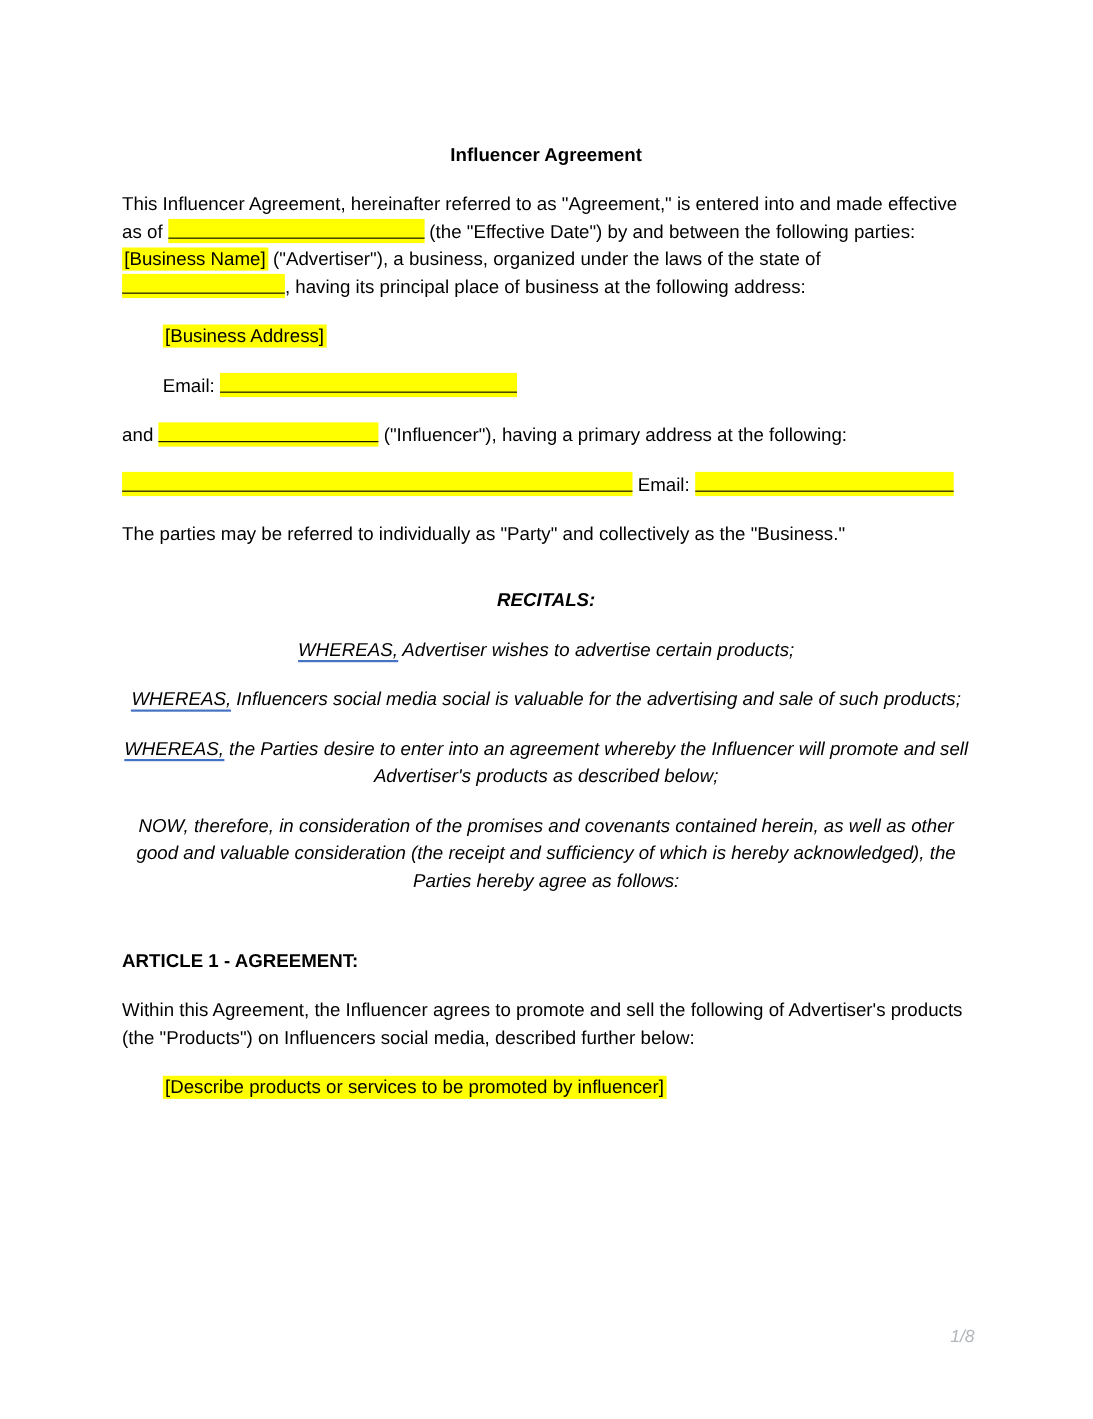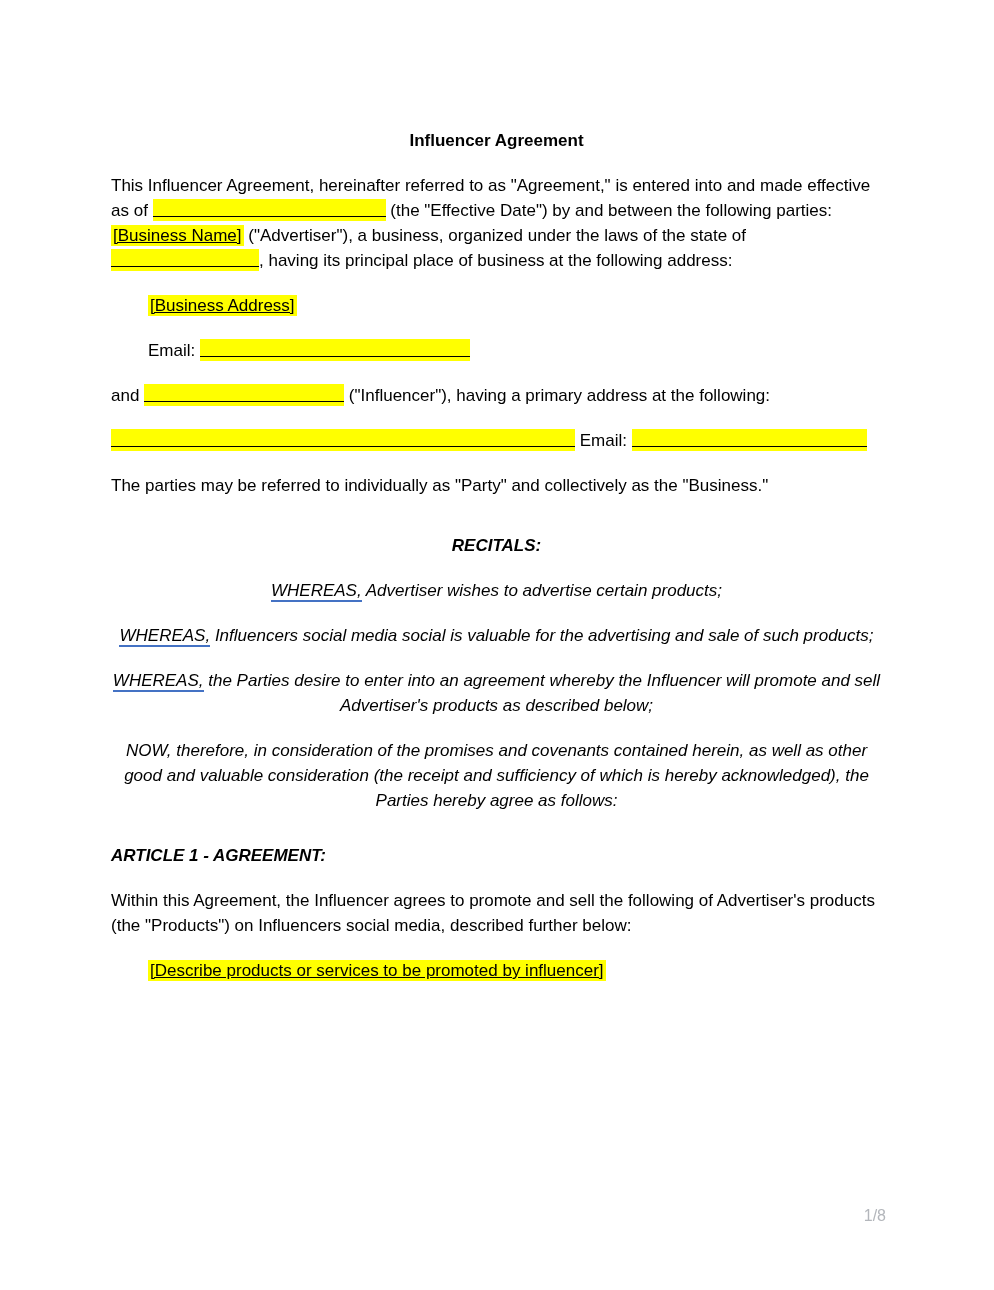--- a/index.html
+++ b/index.html
@@ -32,28 +32,26 @@
     text-align: center;
     font-style: italic;
   }
   .style-heading-recitals {
     margin-top: 35px;
     text-align: center;
     font-weight: bold;
     font-style: italic;
   }
   .style-article-heading {
-    margin-top: 30px;
+    margin-top: 48px;
     font-weight: bold;
-    font-style: italic;
   }
   .hl {
     background: var(--hl, #ffff00);
     padding: 1px 2px;
-    text-decoration: underline;
   }
   .blank {
     display: inline-block;
     background: var(--hl, #ffff00);
     height: 22px;
     vertical-align: -5px;
     position: relative;
   }
   .blank::after {
     content: "";
@@ -61,20 +59,21 @@
     left: 0; right: 0; bottom: 4px;
     border-bottom: 1.7px solid #000;
   }
   .whereas {
     border-bottom: 2px solid var(--whereas, #4472c4);
   }
   .page-number {
     position: absolute;
     top: 1203px;
     right: 108px;
+    font-style: italic;
     font-size: 16px;
     color: var(--pgnum, #b3b6bb);
   }
 </style>
 </head>
 <body>
 
 <div class="page">
   <p class="doc-title">Influencer Agreement</p>
 

